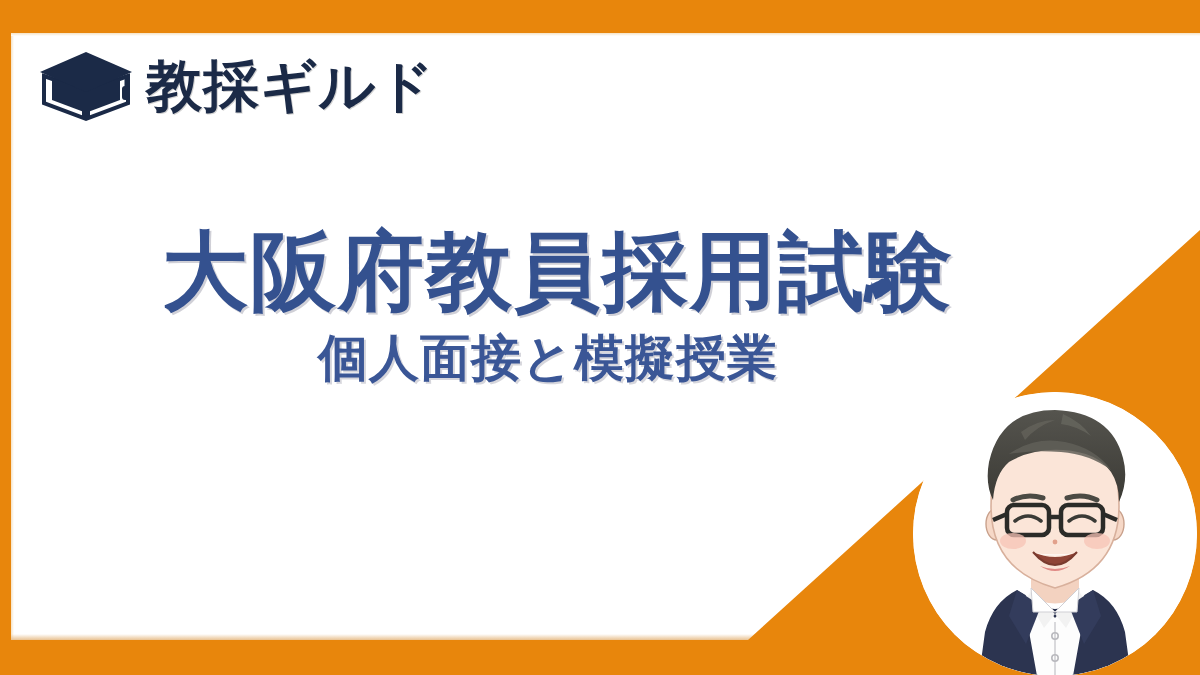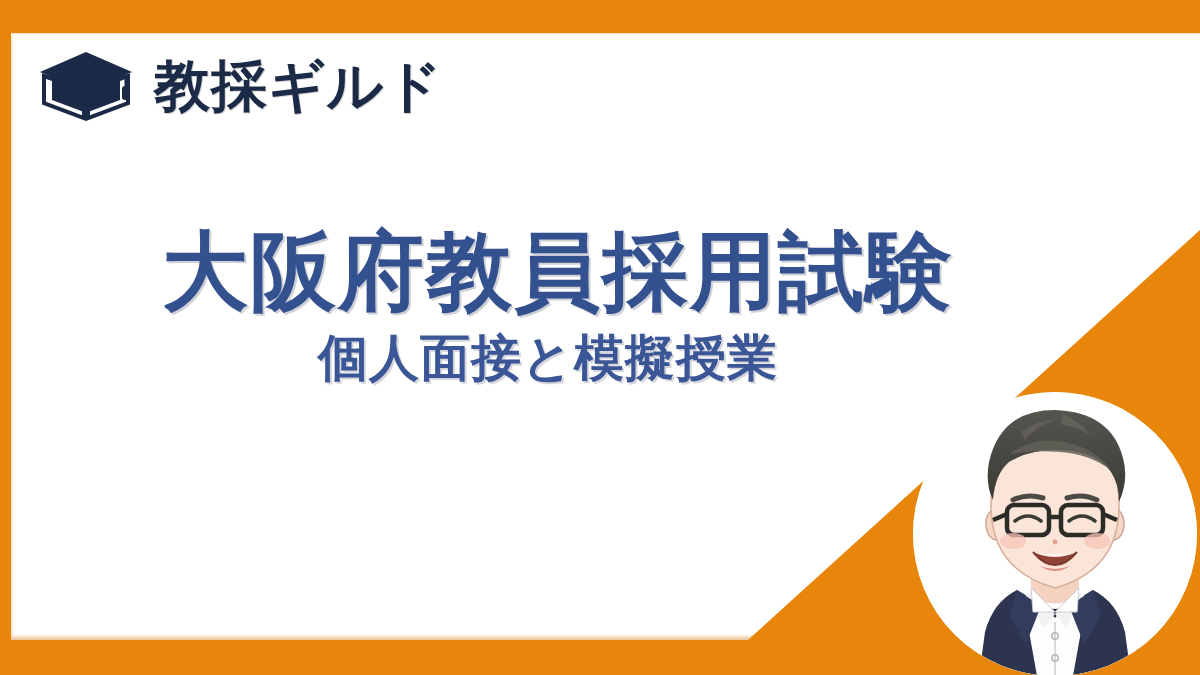--- a/index.html
+++ b/index.html
@@ -78,21 +78,21 @@
     width: 284px; height: 284px;
   }
 
   
   .logo {
     position: absolute;
     left: 38px;
     top: 48px;
     display: flex;
     align-items: center;
-    gap: 20px;
+    gap: 12px;
     z-index: 8;
   }
   .logo-mark { width: 96px; height: 76px; display: block; }
   .logo-text {
     font-size: 56px;
     font-weight: 900;
     color: #1b2a47;
     letter-spacing: 1px;
     line-height: 1;
     white-space: nowrap;

